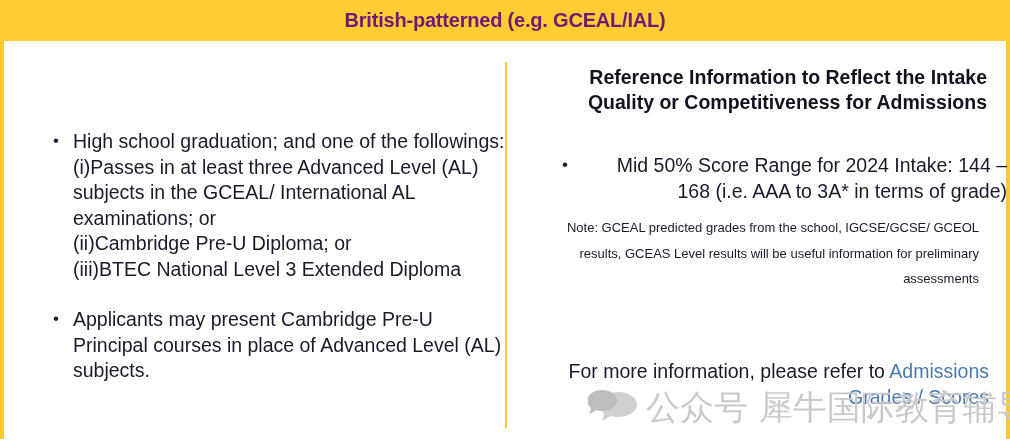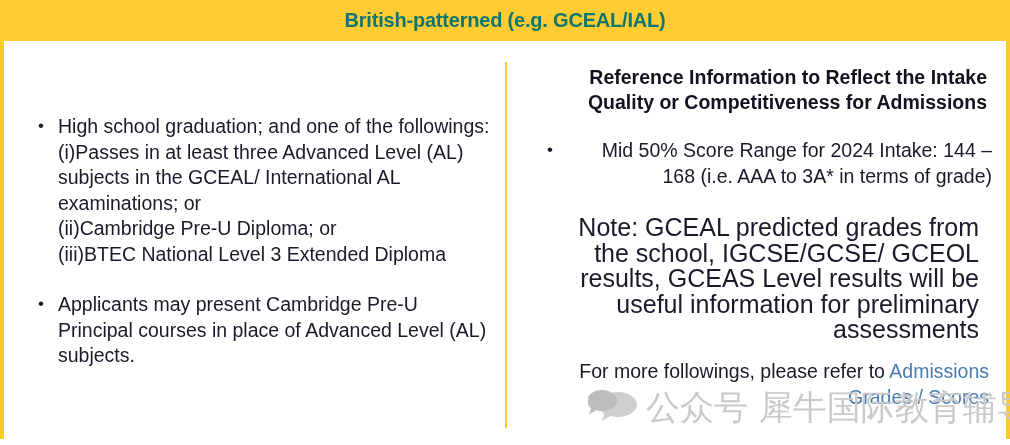--- a/index.html
+++ b/index.html
@@ -26,21 +26,21 @@
     width: 1010px;
     height: 41px;
     background: #FFCC33;
     display: flex;
     align-items: center;
     justify-content: center;
   }
   .header-title {
     font-size: 20px;
     font-weight: bold;
-    color: #0f766e;
+    color: #701a75;
     letter-spacing: -0.2px;
     white-space: nowrap;
   }
   
   .border-left {
     position: absolute;
     left: 0;
     top: 41px;
     width: 4px;
     height: 398px;
@@ -82,21 +82,21 @@
     position: absolute;
     left: 523px;
     top: 0;
     width: 478px;
     height: 404px;
     text-align: right;
   }
   
   ul.blist {
     list-style: none;
-    margin: 0;
+    margin: 15px;
     padding: 0;
   }
   ul.blist > li {
     position: relative;
     padding-left: 30px;
     color: #1A1A2B;
     font-size: 19.5px;
     line-height: 25.5px;
     margin: 0;
   }
@@ -132,21 +132,21 @@
     position: absolute;
     left: 14px;
     top: 97px;
     width: 455px;
   }
   .right-note {
     position: absolute;
     left: 16px;
     top: 174px;
     width: 440px;
-    font-size: 25px;
+    font-size: 13px;
     line-height: 25.5px;
     color: #1A1A2B;
   }
   .right-more {
     position: absolute;
     left: 16px;
     top: 318px;
     width: 450px;
     font-size: 19.5px;
     line-height: 25.5px;
@@ -218,21 +218,21 @@
 
       <ul class="blist right-list">
         <li>
           <span>Mid 50% Score Range for 2024 Intake: 144 – 168 (i.e. AAA to 3A* in terms of grade)</span>
         </li>
       </ul>
 
       <div class="right-note">Note: GCEAL predicted grades from the school, IGCSE/GCSE/ GCEOL results, GCEAS Level results will be useful information for preliminary assessments</div>
 
       <div class="right-more">
-        <span>For more followings, please refer to </span><span class="link">Admissions Grades / Scores</span>
+        <span>For more information, please refer to </span><span class="link">Admissions Grades / Scores</span>
       </div>
 
     </div>
   </div>
 
   <div class="watermark">
     <svg class="wm-icon" viewBox="0 0 54 34">
       <path d="M30 2 C40 2 49 7.5 49 14.5 C49 21.5 40 27 30 27 C27.5 27 25 26.7 22.8 26.1 L14 31 L16.5 23.8 C12.8 21.4 11 18.1 11 14.5 C11 7.5 20 2 30 2 Z" fill="#CFCFCF"></path>
       <path d="M14 0 C22 0 29 4.5 29 10.5 C29 16.5 22 21 14 21 C11.8 21 9.8 20.7 8 20.2 L1 24.5 L3 18.3 C0.8 16.2 -0.5 13.5 -0.5 10.5 C-0.5 4.5 6 0 14 0 Z" fill="#BDBDBD"></path>
     </svg>

